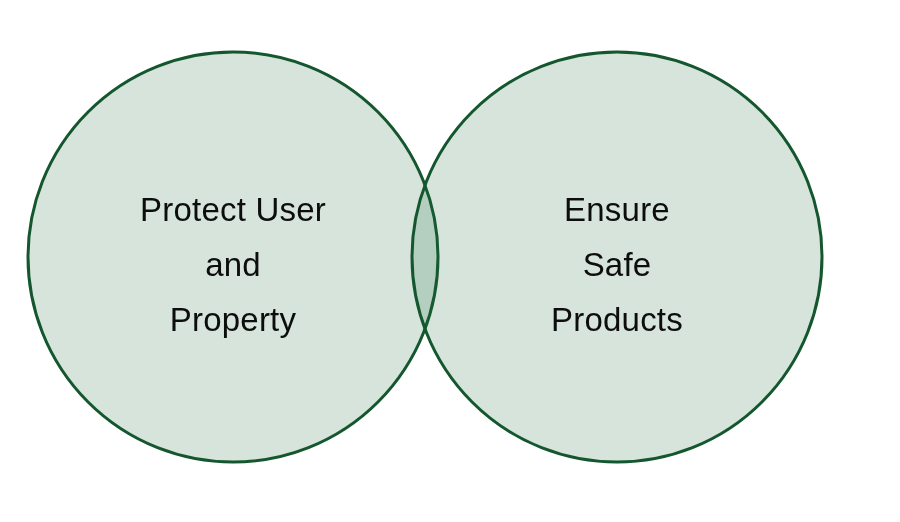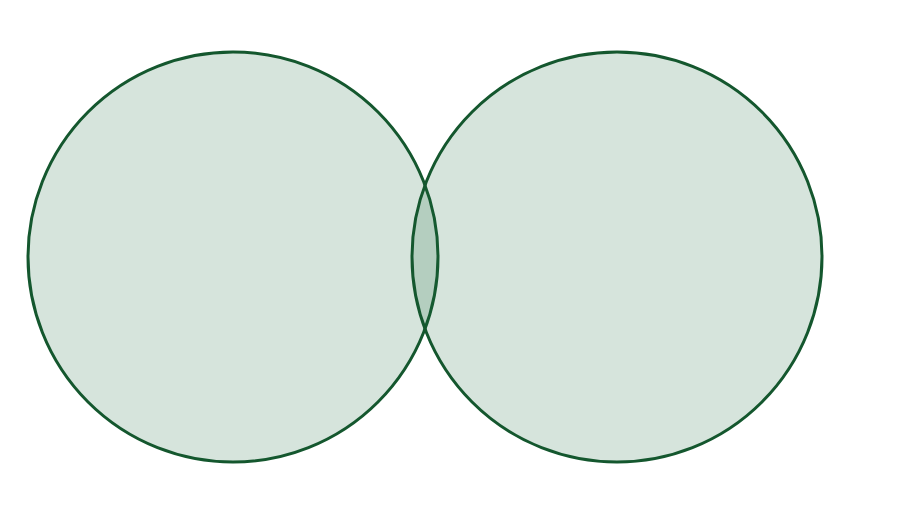--- a/index.html
+++ b/index.html
@@ -42,15 +42,21 @@
 </head>
 <body>
 
 <div class="canvas">
 
   <svg class="venn-svg" width="900" height="522" viewBox="0 0 900 522">
     <circle r="205" cy="257" fill="#1a6b3c" fill-opacity="0.18" stroke="#14572e" stroke-width="3" cx="233"></circle>
     <circle r="205" cy="257" fill="#1a6b3c" fill-opacity="0.18" stroke="#14572e" stroke-width="3" cx="617"></circle>
   </svg>
 
+  <div class="circle-label label-left">Protect User
+and
+Property</div>
 
+  <div class="circle-label label-right">Ensure
+Safe
+Products</div>
 
 </div>
 
 </body></html>

